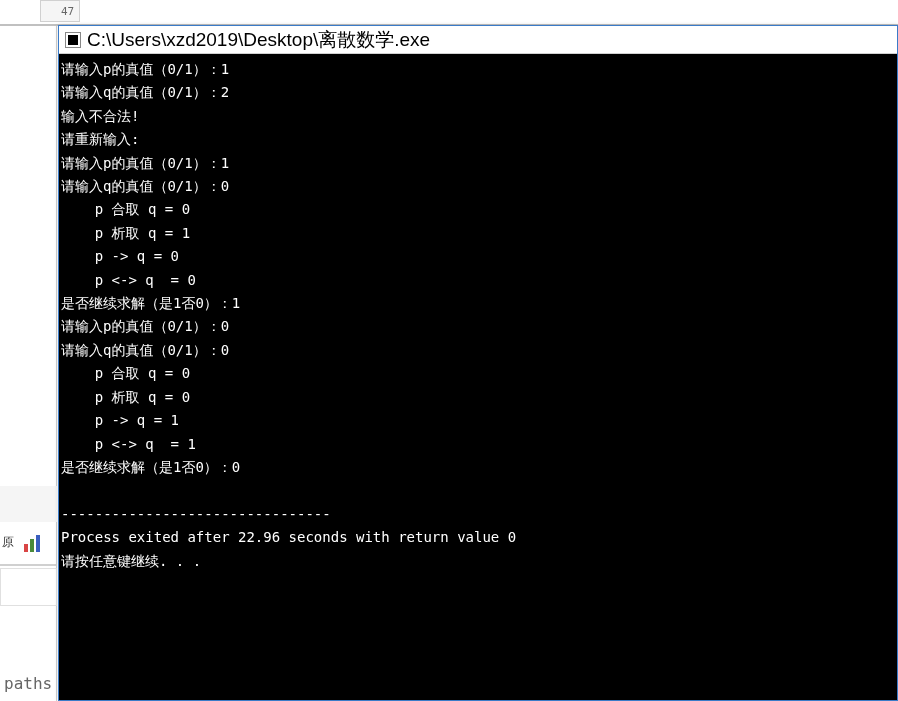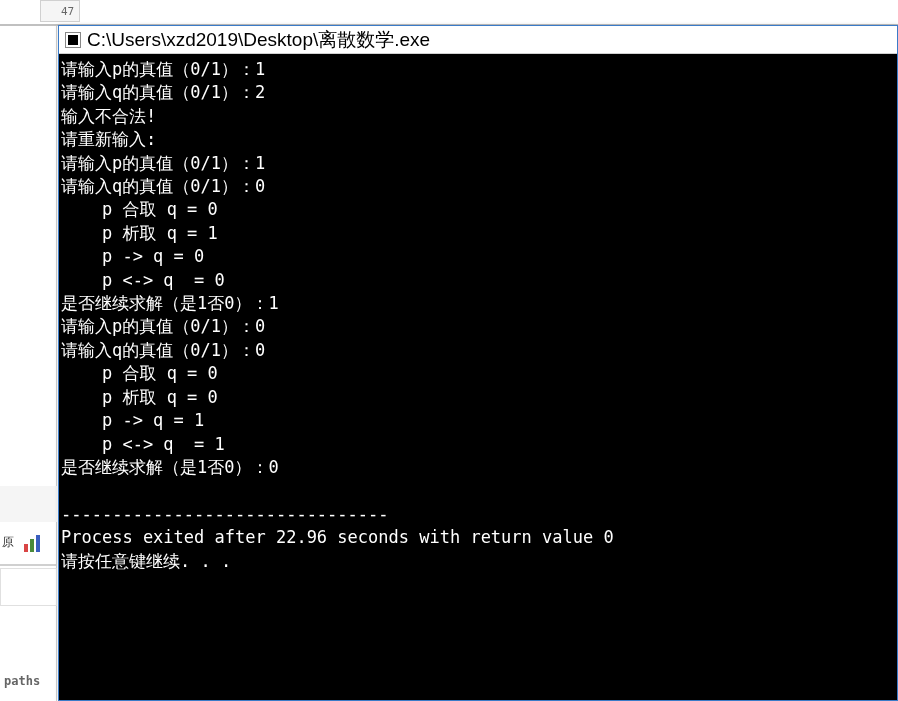--- a/index.html
+++ b/index.html
@@ -92,23 +92,22 @@
       left: 0;
       width: 57px;
       height: 38px;
       background: #ffffff;
       border: 1px solid #e0e0e0;
     }
     .ide-sidebar-label2 {
       position: absolute;
       top: 648px;
       left: 4px;
-      font-size: 12px;
+      font-size: 16px;
       color: #666;
-      font-weight: bold;
     }
     .console-window {
       position: absolute;
       top: 25px;
       left: 58px;
       width: 840px;
       height: 676px;
       background: #ffffff;
       border: 1px solid #3a7bc8;
       box-shadow: 0 0 4px rgba(0,0,0,0.15);
@@ -142,21 +141,21 @@
     .titlebar-text {
       font-size: 19px;
       color: #000;
       font-family: "Segoe UI", "Microsoft YaHei", sans-serif;
     }
     .console-content {
       background: #000000;
       color: #ffffff;
       height: calc(100% - 28px);
       padding: 4px 2px;
-      font-size: 17px;
+      font-size: 14px;
       line-height: 23.4px;
       font-family: "NSimSun", "SimSun", Consolas, monospace;
       white-space: pre;
       overflow: hidden;
     }
     .bar-icon-svg {
       width: 22px;
       height: 20px;
     }
   </style>

